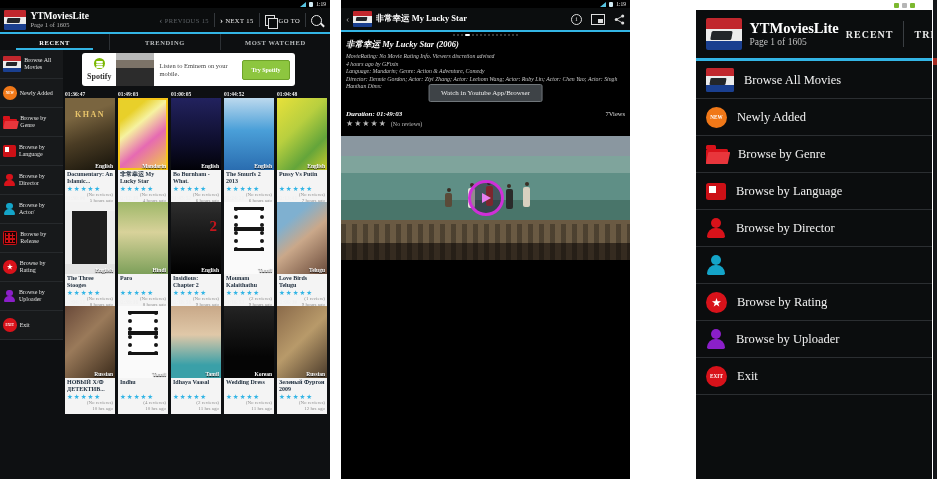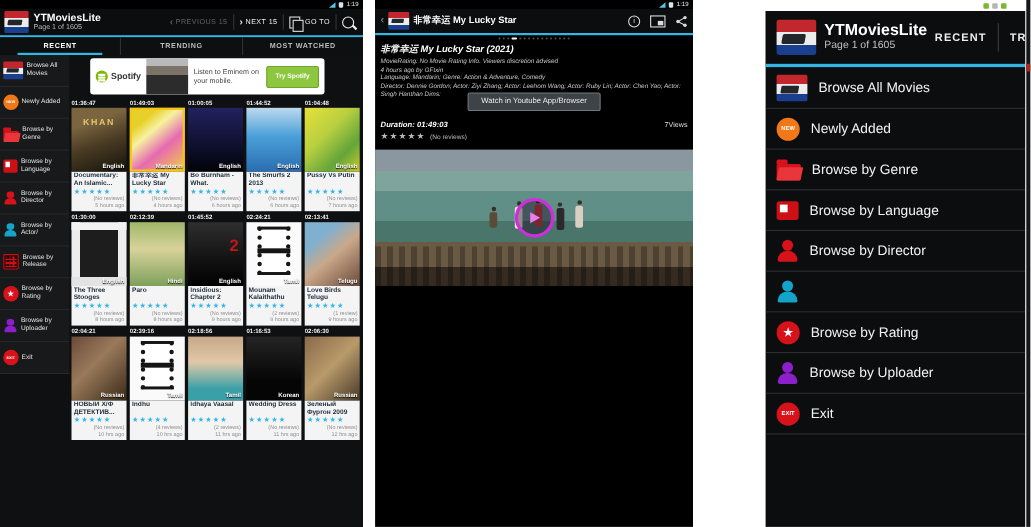--- a/index.html
+++ b/index.html
@@ -1,17 +1,17 @@
 <!DOCTYPE html>
 <html><head>
 <meta charset="utf-8">
 <style>
   html,body{margin:0;padding:0;background:#fff;font-family:"Liberation Sans",sans-serif;}
   .canvas{position:relative;width:937px;height:479px;background:#fff;overflow:hidden;}
-  .panel{position:absolute;top:0;bottom:0;background:#000;overflow:hidden;}
+  .panel{position:absolute;top:0;bottom:0;background:#000;overflow:hidden;font-family:Liberation Serif, serif;}
   .panel.left{left:0;width:330px;}
   .panel.middle{left:341px;width:289px;}
   .panel.right{left:696px;top:10px;width:236px;background:#0b0d0e;}
   .sliver{position:absolute;right:0;top:0;bottom:0;width:4px;background:#15171a;}
   .sliver .speck{position:absolute;left:0;right:0;height:7px;top:58px;background:#a52a22;}
 
   
   .statusbar{position:absolute;top:0;left:0;right:0;height:8px;background:#000;display:flex;justify-content:flex-end;align-items:center;gap:3px;padding-right:4px;box-sizing:border-box;}
   .sig{width:0;height:0;border-left:6px solid transparent;border-bottom:5px solid #57c4e2;}
   .batt{width:4px;height:5px;background:#cfe9f2;border-radius:1px;}
@@ -67,31 +67,31 @@
   .tab:last-child{border-right:none;}
   .tab.active{color:#fff;}
   .tab.active::after{content:"";position:absolute;left:15%;right:15%;bottom:0;height:2px;background:#33b5e5;}
   .content{position:absolute;top:50px;left:0;right:0;bottom:0;background:#0e1012;}
 
   .sidebar{position:absolute;left:0;top:50px;width:63px;background:#17191b;}
   .side-item{display:flex;align-items:center;gap:3px;height:29px;padding:0 3px;border-bottom:1px solid #26292c;box-sizing:border-box;}
   .side-label{font-size:6px;line-height:7px;color:#e2e2e2;}
 
   .ad{position:absolute;left:82px;top:53px;width:213px;height:33px;background:#fff;border-radius:3px;display:flex;align-items:center;overflow:hidden;}
-  .ad-brand{display:flex;align-items:center;gap:3px;padding:0 5px;}
+  .ad-brand{display:flex;align-items:center;gap:3px;padding:0 5px;flex-direction:column;}
   .ad-dot{width:11px;height:11px;border-radius:50%;background:#7ab800;position:relative;}
   .ad-dot::after{content:"";position:absolute;left:2px;top:3px;right:2px;height:1.5px;background:#fff;border-radius:2px;box-shadow:0 2.5px 0 #fff,0 5px 0 #fff;}
   .ad-brand span{font-size:8px;font-weight:bold;color:#333;}
   .ad-img{width:38px;height:33px;background:linear-gradient(180deg,#b9b9b9 0 22%,#7c7368 22% 45%,#2c2c2c 45% 100%);flex:none;}
   .ad-text{flex:1;font-size:6.5px;line-height:8px;color:#444;padding:0 5px;}
   .ad-btn{width:46px;height:18px;margin-right:5px;background:#8dc63f;border:1px solid #6fa32a;border-radius:2px;color:#fff;font-size:6px;font-weight:bold;display:flex;align-items:center;justify-content:center;flex:none;}
 
   .card{position:absolute;width:50px;height:102px;}
   .dur{height:8px;font-size:5.5px;font-weight:bold;color:#f0f0f0;line-height:8px;}
-  .poster{position:relative;height:58px;overflow:hidden;background:#333;}
+  .poster{position:relative;height:72px;overflow:hidden;background:#333;}
   .card.sel .poster{outline:2px solid #f5c518;outline-offset:-2px;}
   .lang{position:absolute;right:2px;bottom:1px;font-size:5.5px;font-weight:bold;color:#fff;text-shadow:0 1px 1px #000;}
   .ptxt{position:absolute;left:0;right:0;top:16%;text-align:center;}
   .p1 .ptxt{color:#e8c46a;font-size:8px;letter-spacing:1.5px;font-weight:bold;}
   .p8 .ptxt{left:auto;right:4px;top:22%;text-align:right;color:#c4151c;font-size:15px;font-weight:bold;}
   .info{height:36px;background:#f4f4f4;padding:1px 2px;box-sizing:border-box;}
   .ttl{font-size:6px;line-height:7px;font-weight:bold;color:#1b2a3a;height:14px;overflow:hidden;}
   .stars{font-size:6.5px;color:#33b5e5;letter-spacing:1px;line-height:7px;}
   .meta{text-align:right;font-size:5px;line-height:6px;color:#8f8f8f;}
   .meta span{display:block;}
@@ -508,21 +508,21 @@
         <i></i>
         <i></i>
         <i></i>
         <i></i>
         <i></i>
         <i></i>
         <i></i>
         <i></i>
     </div>
     <div class="m-details">
-      <div class="m-dtitle">非常幸运 My Lucky Star  (2021)</div>
+      <div class="m-dtitle">非常幸运 My Lucky Star  (2006)</div>
       <div class="m-line">MovieRating: No Movie Rating Info. Viewers discretion advised</div>
       <div class="m-line">4 hours ago by GFtxin</div>
       <div class="m-line">Language: Mandarin; Genre: Action &amp; Adventure, Comedy</div>
       <div class="m-line">Director: Dennie Gordon; Actor: Ziyi Zhang; Actor: Leehom Wang; Actor: Ruby Lin; Actor: Chen Yao; Actor: Singh Hanthan Dims:</div>
     </div>
     <div class="m-watch">Watch in Youtube App/Browser</div>
     <div class="m-durrow">
       <span class="m-dur">Duration: 01:49:03</span>
       <span class="m-views">7Views</span>
     </div>

